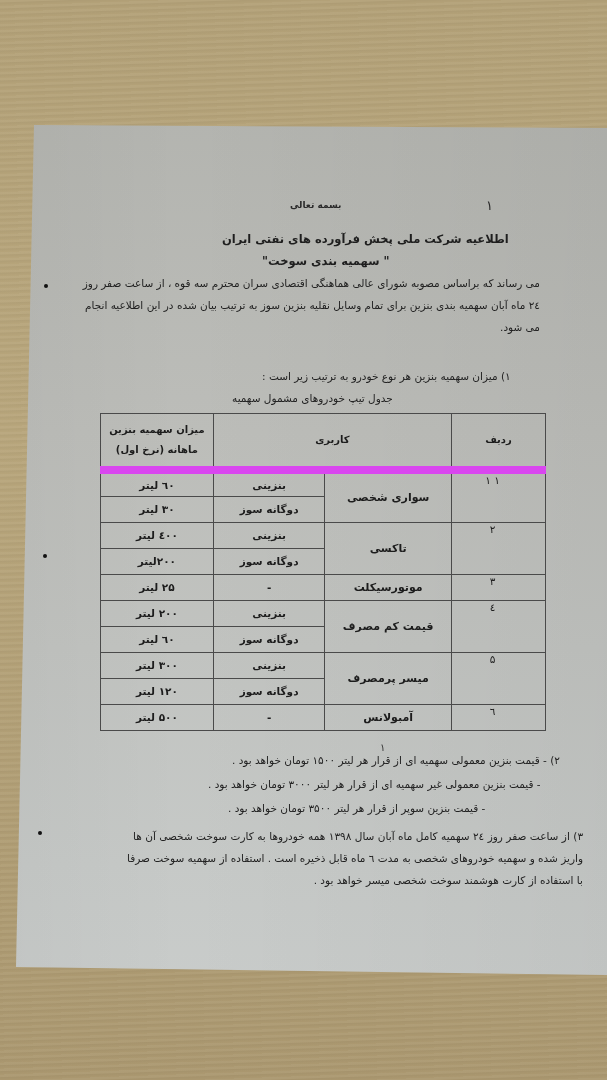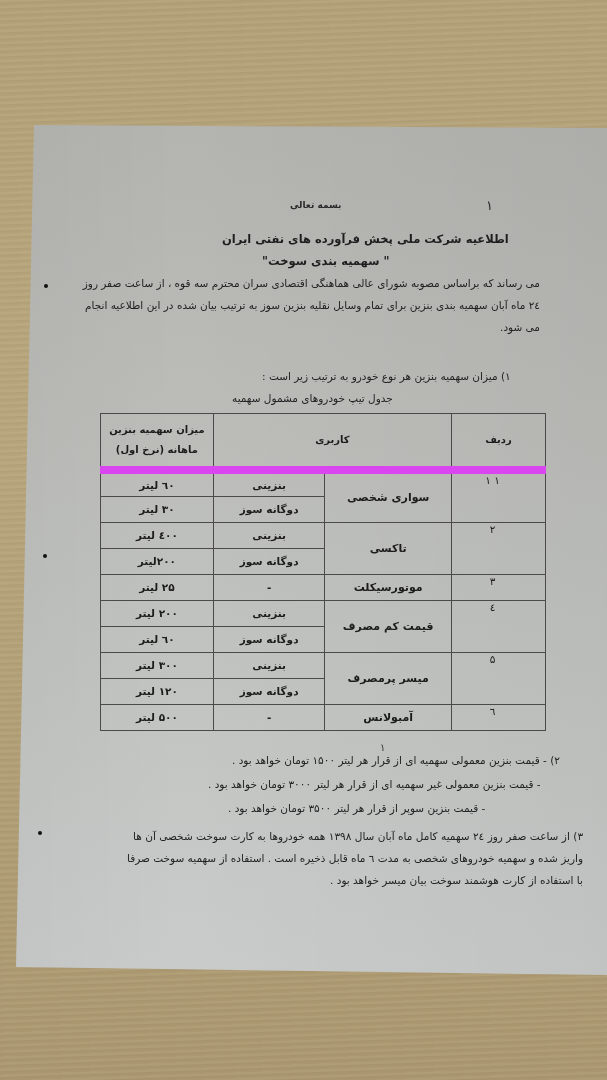--- a/index.html
+++ b/index.html
@@ -148,14 +148,14 @@
 
 <div class="tick">۱</div>
 
 <div class="abs note" style="left:232px;top:754px;">۲) - قیمت بنزین معمولی سهمیه ای از قرار هر لیتر ۱۵۰۰ تومان خواهد بود .</div>
 <div class="abs note" style="left:208px;top:778px;">- قیمت بنزین معمولی غیر سهمیه ای از قرار هر لیتر ۳۰۰۰ تومان خواهد بود .</div>
 <div class="abs note" style="left:228px;top:802px;">- قیمت بنزین سوپر از قرار هر لیتر ۳۵۰۰ تومان خواهد بود .</div>
 
 <div class="para" style="top:825px;left:96px;width:450px;line-height:22px;margin-left:37px;">
   <span class="line">۳) از ساعت صفر روز ۲٤ سهمیه کامل ماه آبان سال ۱۳۹۸ همه خودروها به کارت سوخت شخصی آن ها</span>
   <span class="line">واریز شده و سهمیه خودروهای شخصی به مدت ٦ ماه قابل ذخیره است . استفاده از سهمیه سوخت صرفا</span>
-  <span class="line last">با استفاده از کارت هوشمند سوخت بیان میسر خواهد بود .</span>
+  <span class="line last">با استفاده از کارت هوشمند سوخت شخصی میسر خواهد بود .</span>
 </div>
 
 </body></html>

